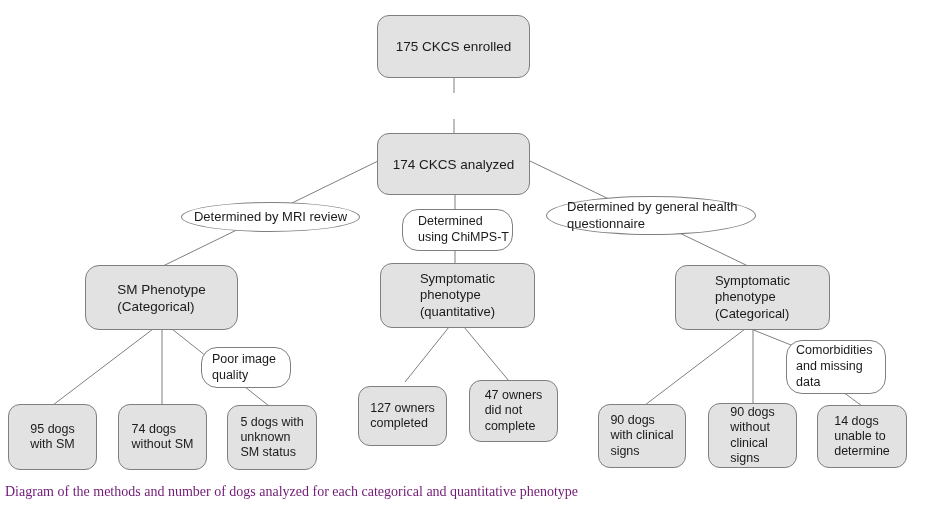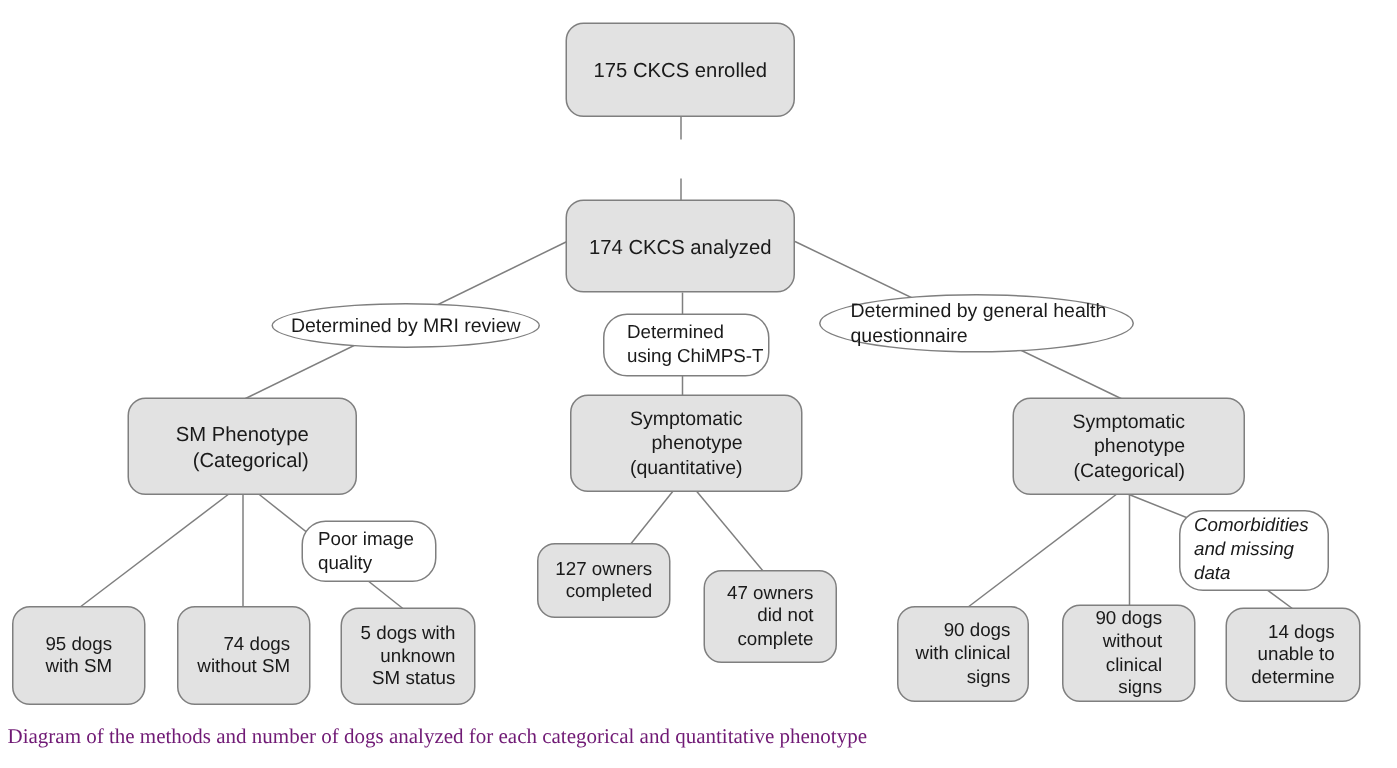--- a/index.html
+++ b/index.html
@@ -16,21 +16,21 @@
     position: absolute;
     left: 0; top: 0;
     width: 931px; height: 512px;
   }
   .node {
     position: absolute;
     box-sizing: border-box;
     display: flex;
     align-items: center;
     justify-content: center;
-    text-align: right;
+    text-align: left;
     white-space: pre-line;
     border: 1px solid var(--node-border, #7f7f7f);
     line-height: 1.26;
     font-size: 13px;
   }
   .gray {
     background: var(--node-fill, #e2e2e2);
     border-radius: 12px;
   }
   .big { font-size: 13.5px; }
@@ -88,49 +88,49 @@
   <div class="node gray big" style="left:377px; top:133px; width:153px; height:62px;">174 CKCS analyzed</div>
 
   <div class="node oval" style="left:181px; top:202px; width:179px; height:30px;">Determined by MRI review</div>
 
   <div class="node bubble left-text" style="left:402px; top:209px; width:111px; height:42px; padding-left:15px;">Determined
 using ChiMPS-T</div>
 
   <div class="node oval left-text" style="left:546px; top:196px; width:210px; height:39px; padding-left:20px;">Determined by general health
 questionnaire</div>
 
-  <div class="node gray big" style="left:85px; top:265px; width:153px; height:65px;">SM Phenotype
+  <div class="node gray big" style="left:85px; top:265px; width:153px; height:65px;border-radius:14px;">SM Phenotype
 (Categorical)</div>
 
   <div class="node gray" style="left:380px; top:263px; width:155px; height:65px;">Symptomatic
 phenotype
 (quantitative)</div>
 
   <div class="node gray" style="left:675px; top:265px; width:155px; height:65px;">Symptomatic
 phenotype
 (Categorical)</div>
 
   <div class="node bubble left-text" style="left:201px; top:347px; width:90px; height:41px; padding-left:10px;">Poor image
 quality</div>
 
-  <div class="node bubble left-text" style="left:786px; top:340px; width:100px; height:54px; padding-left:9px;font-style:italic;">Comorbidities
+  <div class="node bubble left-text" style="left:786px; top:340px; width:100px; height:54px; padding-left:9px;">Comorbidities
 and missing
 data</div>
 
   <div class="node gray leaf" style="left:8px; top:404px; width:89px; height:66px;">95 dogs
 with SM</div>
 
   <div class="node gray leaf" style="left:118px; top:404px; width:89px; height:66px;">74 dogs
 without SM</div>
 
   <div class="node gray leaf" style="left:227px; top:405px; width:90px; height:65px;">5 dogs with
 unknown
 SM status</div>
 
-  <div class="node gray leaf" style="left:358px; top:362px; width:89px; height:50px;">127 owners
+  <div class="node gray leaf" style="left:358px; top:386px; width:89px; height:60px;">127 owners
 completed</div>
 
   <div class="node gray leaf" style="left:469px; top:380px; width:89px; height:62px;">47 owners
 did not
 complete</div>
 
   <div class="node gray leaf" style="left:598px; top:404px; width:88px; height:64px;">90 dogs
 with clinical
 signs</div>
 

